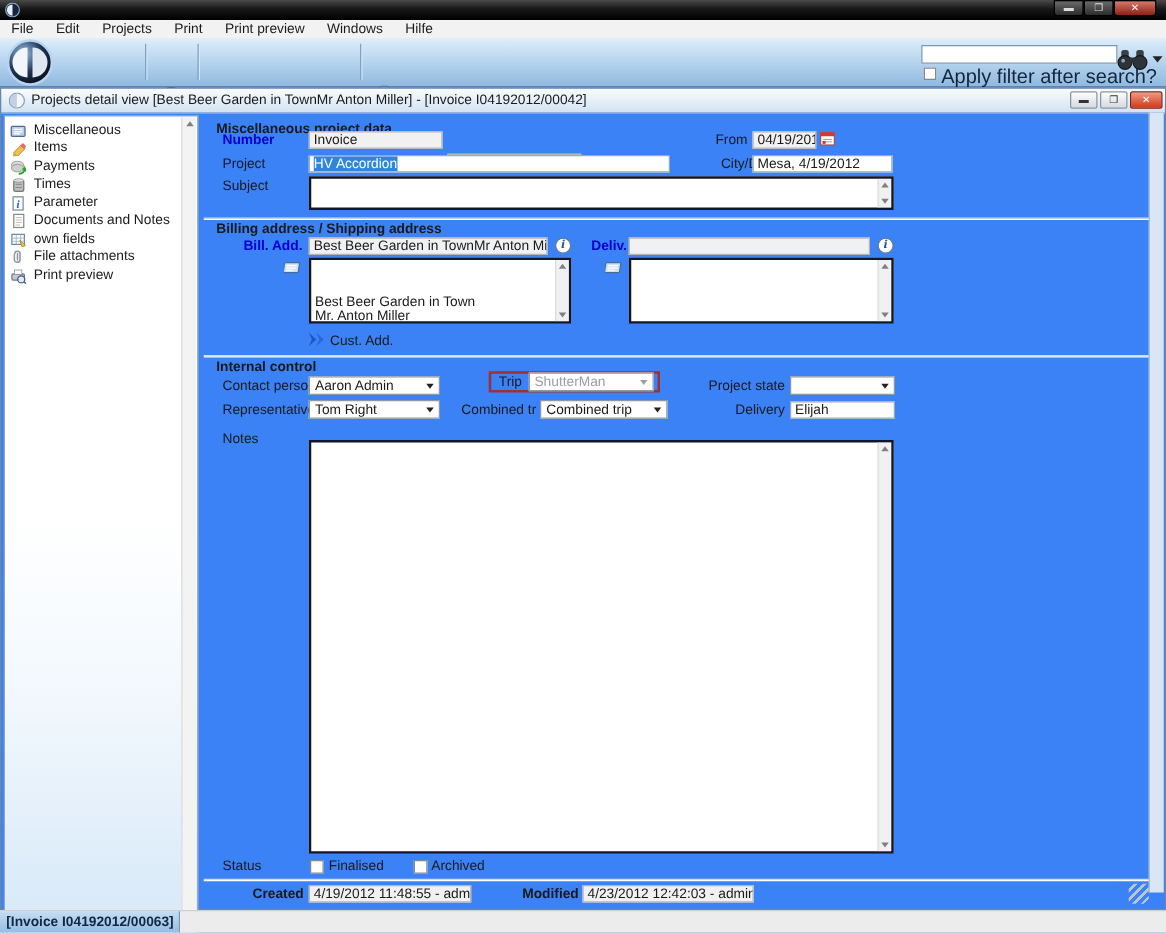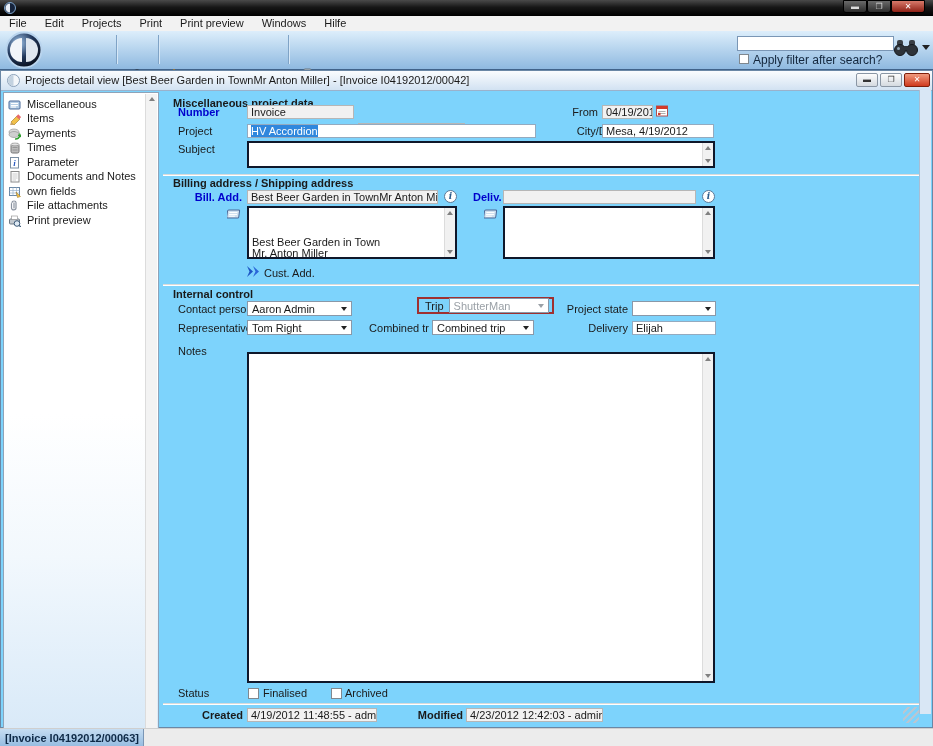--- a/index.html
+++ b/index.html
@@ -19,21 +19,21 @@
     border-bottom:1px solid #e0e0e0;display:flex;align-items:flex-start;}
   .menuitem{padding:0 9px;line-height:15px;}
   
   .toolbar{position:absolute;left:0;top:31px;width:933px;height:38px;
     background:linear-gradient(180deg,#ddeefb 0%,#b9d6ef 45%,#8fb9e0 100%);
     border-bottom:1px solid #41638a;}
   .tbsep{position:absolute;top:4px;width:1px;height:29px;background:#7fa3c6;box-shadow:1px 0 0 #d7e8f7;}
   .tbicon{position:absolute;top:37px;width:26px;height:26px;}
   
   .docwin{position:absolute;left:0;top:70px;width:933px;height:658px;box-sizing:border-box;
-    border:1px solid #6a87a5;background:#7dd3fc;}
+    border:1px solid #6a87a5;background:#3b82f6;}
   .doctitle{position:absolute;left:0;top:0;width:931px;height:19px;
     background:linear-gradient(180deg,#fafcfe,#d2e2f2);border-bottom:1px solid #9ab2cc;}
   .docbtn{position:absolute;top:2px;width:22px;height:14px;box-sizing:border-box;
     border:1px solid #8a96a4;border-radius:2px;background:linear-gradient(180deg,#fdfdfd,#d4dae0);
     font-size:8px;color:#333;text-align:center;line-height:12px;}
   .docbtn.close{width:26px;background:linear-gradient(180deg,#f09a7e,#cf3a1e);border-color:#7e1e0a;color:#fff;}
   
   .sidebar{position:absolute;left:2px;top:21px;width:156px;height:716px;box-sizing:border-box;
     border:1px solid #8fa3b8;background:linear-gradient(180deg,#ffffff 45%,#f2f8fd 65%,#ddecf9 85%,#cfe3f4 100%);}
   .sbi{position:absolute;left:4px;width:128px;height:14px;display:flex;align-items:center;gap:6px;}
@@ -64,21 +64,21 @@
       box-sizing:border-box;text-align:center;font:italic bold 9px "DejaVu Serif",serif;color:#2a5a8a;line-height:11px;}
   .vscroll{position:absolute;right:1px;top:19px;width:11px;height:624px;background:#d9e7f5;border-left:1px solid #a8bed4;}
   .grip{position:absolute;right:13px;bottom:4px;width:16px;height:16px;
       background:repeating-linear-gradient(135deg,transparent 0 3px,#b9c6d2 3px 5px);}
   
   .statusbar{position:absolute;left:0;top:728px;width:933px;height:18px;background:#ececec;border-top:1px solid #cfcfcf;}
   .statuscell{position:absolute;left:0;top:0;width:144px;height:18px;
       background:linear-gradient(180deg,#c6ddf2,#94bbe0);border-right:1px solid #7a96b5;
       font-weight:bold;color:#0e2946;line-height:18px;padding-left:5px;box-sizing:border-box;}
   .seltext{background:#2f87dd;color:#fff;}
-  .searchrow{font-size:12px;color:#13263c;}
+  .searchrow{font-size:16px;color:#13263c;}
 </style>
 </head>
 <body>
 
 <div class="app">
 
   <div class="titlebar">
     <svg class="abs" style="left:4px;top:2px" width="12" height="12">
       <circle cx="6" cy="6" r="5.5" fill="#16243c" stroke="#7da4cc" stroke-width="1"></circle>
       <path d="M6 1.5 A4.5 4.5 0 0 0 6 10.5 L6 1.5" fill="#e8eef6"></path>
@@ -329,21 +329,21 @@
     <div class="sep" style="left:162px;top:213px;width:756px"></div>
 
     <div class="ghdr" style="left:172px;top:217px">Internal control</div>
 
     <div class="lab" style="left:177px;top:232px">Contact person</div>
     <div class="dd" style="left:246px;top:230px;width:105px">
       <span>Aaron Admin</span>
         <span class="car"></span>
     </div>
 
-    <div class="redbox" style="left:416px;top:226px;width:137px;height:17px">
+    <div class="redbox" style="left:390px;top:226px;width:137px;height:17px">
       <span style="margin:0 5px 0 6px">Trip</span>
       <div class="dd" style="position:relative;width:100px;color:#9aa0a6">
         <span>ShutterMan</span>
           <span class="car" style="border-top-color:#9aa0a6"></span>
       </div>
     </div>
 
     <div class="lab rt" style="left:555px;top:232px;width:72px">Project state</div>
     <div class="dd" style="left:631px;top:230px;width:84px">
       <span></span>

